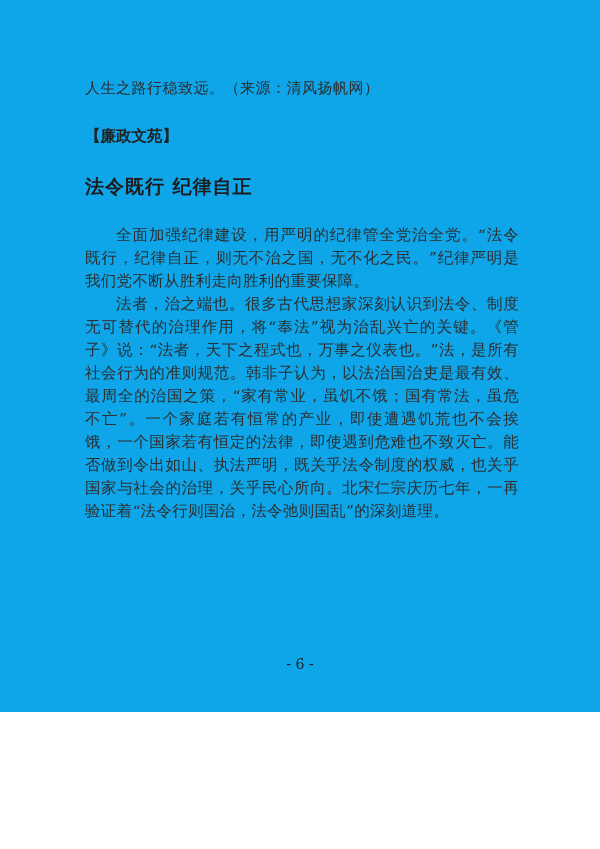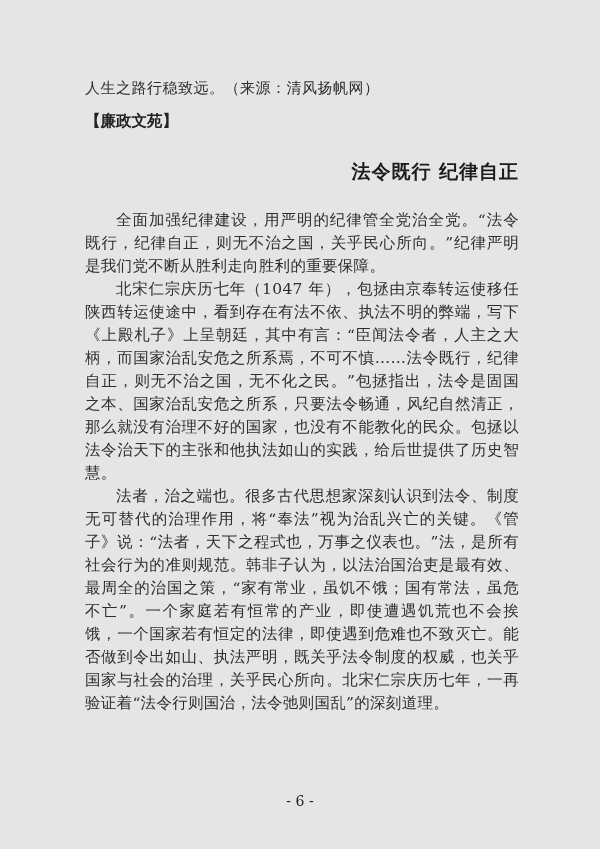--- a/index.html
+++ b/index.html
@@ -1,50 +1,50 @@
 <!DOCTYPE html>
 <html><head>
 <meta charset="utf-8">
 <style>
   * { margin: 0; padding: 0; box-sizing: border-box; }
   html, body { background: #ffffff; }
   .page {
     position: relative;
     width: 600px;
-    height: 849px;
-    background: #e5e5e5;
+    height: 712px;
+    background: #0ea5e9;
     font-family: "DejaVu Serif", "Liberation Serif", serif;
     color: #2e2e2e;
     overflow: hidden;
   }
   .content {
     position: absolute;
     left: 85px;
     right: 81px;
     top: 78px;
   }
   .top-line {
     font-size: 15px;
     line-height: 20px;
     letter-spacing: 0.5px;
     text-align: left;
   }
   .section-header {
-    margin-top: 13px;
+    margin-top: 28px;
     font-size: 15.5px;
     line-height: 20px;
     font-weight: bold;
     color: #222222;
   }
   .title {
     margin-top: 27px;
     font-size: 19px;
     line-height: 26px;
     font-weight: bold;
-    text-align: right;
+    text-align: left;
     color: #1c1c1c;
     letter-spacing: 1px;
   }
   .body {
     margin-top: 25px;
   }
   .para {
     font-size: 15.5px;
     line-height: 23px;
     text-align: justify;
@@ -66,19 +66,18 @@
 </style>
 </head>
 <body>
 
 <div class="page">
   <div class="content">
     <p class="top-line">人生之路行稳致远。（来源：清风扬帆网）</p>
     <p class="section-header">【廉政文苑】</p>
     <h1 class="title">法令既行 纪律自正</h1>
     <div class="body">
-        <p class="para">全面加强纪律建设，用严明的纪律管全党治全党。“法令既行，纪律自正，则无不治之国，关乎民心所向。”纪律严明是我们党不断从胜利走向胜利的重要保障。</p>
-        <p class="para">北宋仁宗庆历七年（1047 年），包拯由京奉转运使移任陕西转运使途中，看到存在有法不依、执法不明的弊端，写下《上殿札子》上呈朝廷，其中有言：“臣闻法令者，人主之大柄，而国家治乱安危之所系焉，不可不慎……法令既行，纪律自正，则无不治之国，无不化之民。”包拯指出，法令是固国之本、国家治乱安危之所系，只要法令畅通，风纪自然清正，那么就没有治理不好的国家，也没有不能教化的民众。包拯以法令治天下的主张和他执法如山的实践，给后世提供了历史智慧。</p>
+        <p class="para">全面加强纪律建设，用严明的纪律管全党治全党。“法令既行，纪律自正，则无不治之国，无不化之民。”纪律严明是我们党不断从胜利走向胜利的重要保障。</p>
         <p class="para">法者，治之端也。很多古代思想家深刻认识到法令、制度无可替代的治理作用，将“奉法”视为治乱兴亡的关键。《管子》说：“法者，天下之程式也，万事之仪表也。”法，是所有社会行为的准则规范。韩非子认为，以法治国治吏是最有效、最周全的治国之策，“家有常业，虽饥不饿；国有常法，虽危不亡”。一个家庭若有恒常的产业，即使遭遇饥荒也不会挨饿，一个国家若有恒定的法律，即使遇到危难也不致灭亡。能否做到令出如山、执法严明，既关乎法令制度的权威，也关乎国家与社会的治理，关乎民心所向。北宋仁宗庆历七年，一再验证着“法令行则国治，法令弛则国乱”的深刻道理。</p>
       </div>
   </div>
   <div class="footer">- 6 -</div>
 </div>
 
 </body></html>

